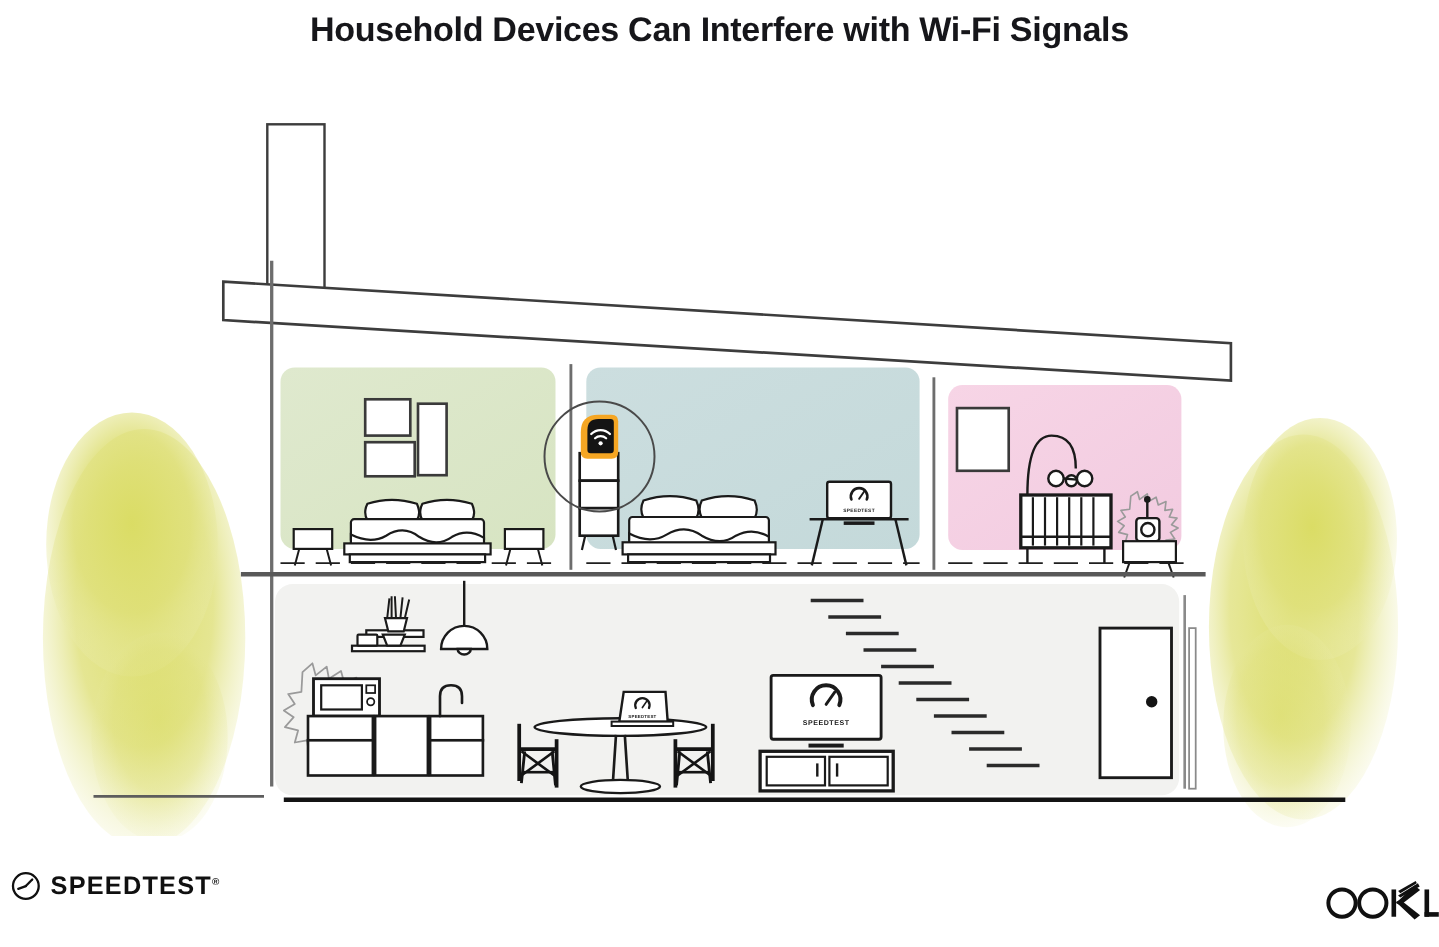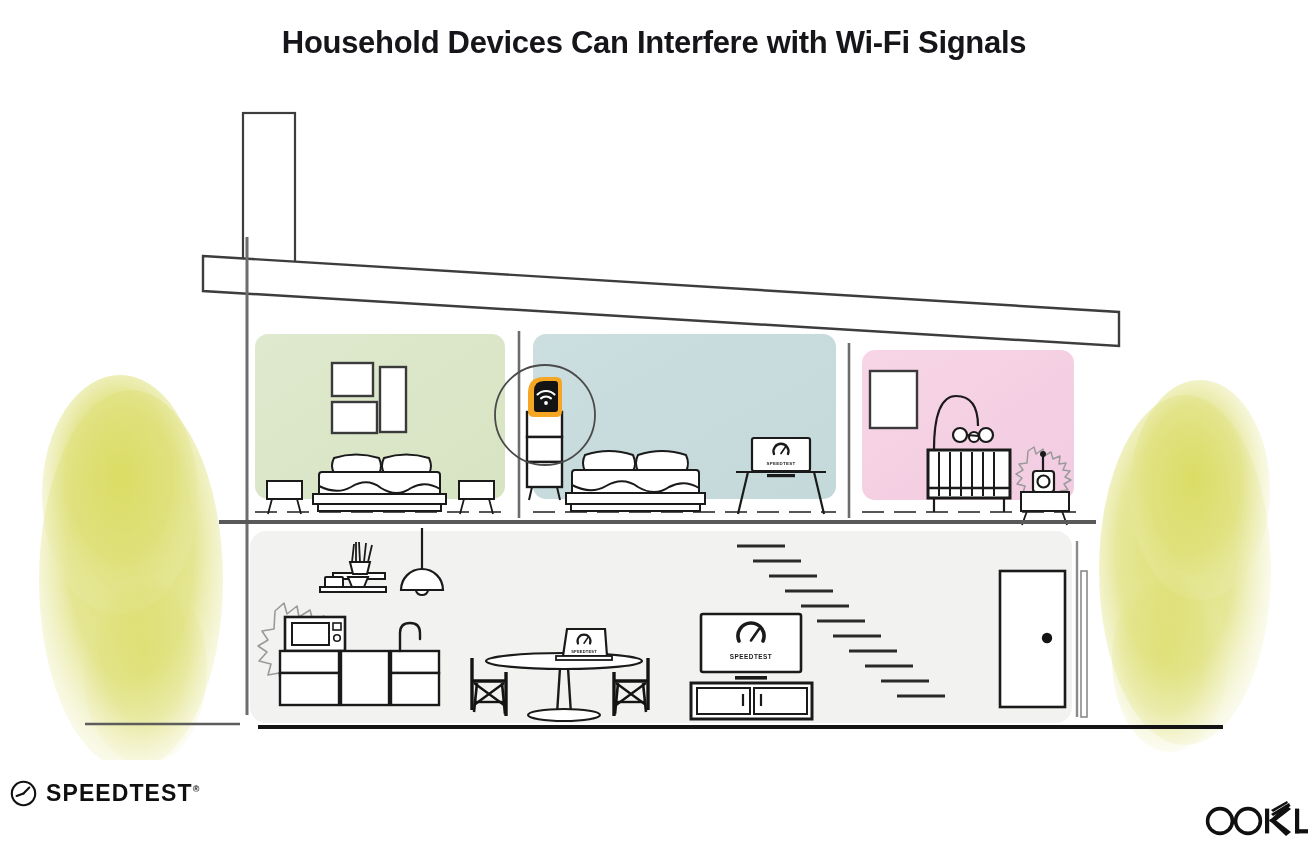--- a/index.html
+++ b/index.html
@@ -18,21 +18,21 @@
   }
 
   
   #header {
     position: absolute;
     left: 0; top: 0;
     width: 1308px;
     text-align: center;
   }
   #chart-title {
-    margin: 16px;
+    margin: 0;
     padding-top: 9px;
     font-size: 31px;
     font-weight: bold;
     letter-spacing: -0.3px;
     color: #16161a;
     font-family: "Liberation Sans", sans-serif;
   }
   #chart-subtitle {
     margin: 0;
     padding-top: 7px;
@@ -57,21 +57,21 @@
   #footer {
     position: absolute;
     left: 0;
     top: 780px;
     width: 1308px;
     height: 81px;
   }
   #speedtest-logo {
     position: absolute;
     left: 10px;
-    top: 0;
+    top: 12px;
     display: flex;
     align-items: flex-start;
     gap: 9px;
   }
   #speedtest-wordmark {
     font-size: 23px;
     font-weight: bold;
     letter-spacing: 1.1px;
     color: #101010;
     font-family: "Liberation Sans", sans-serif;

